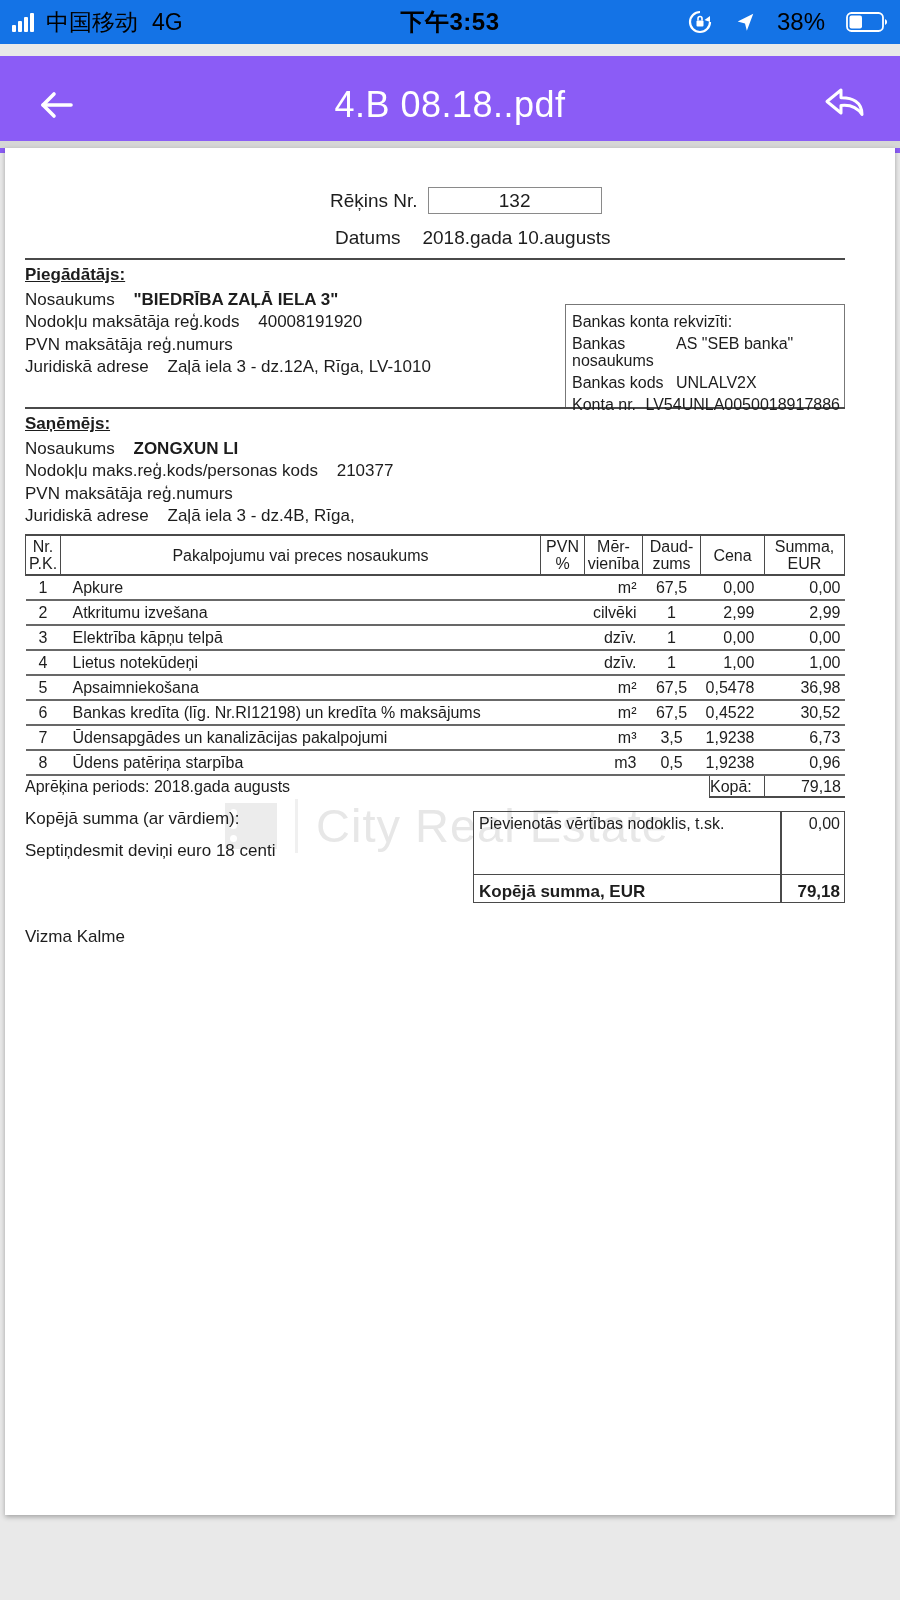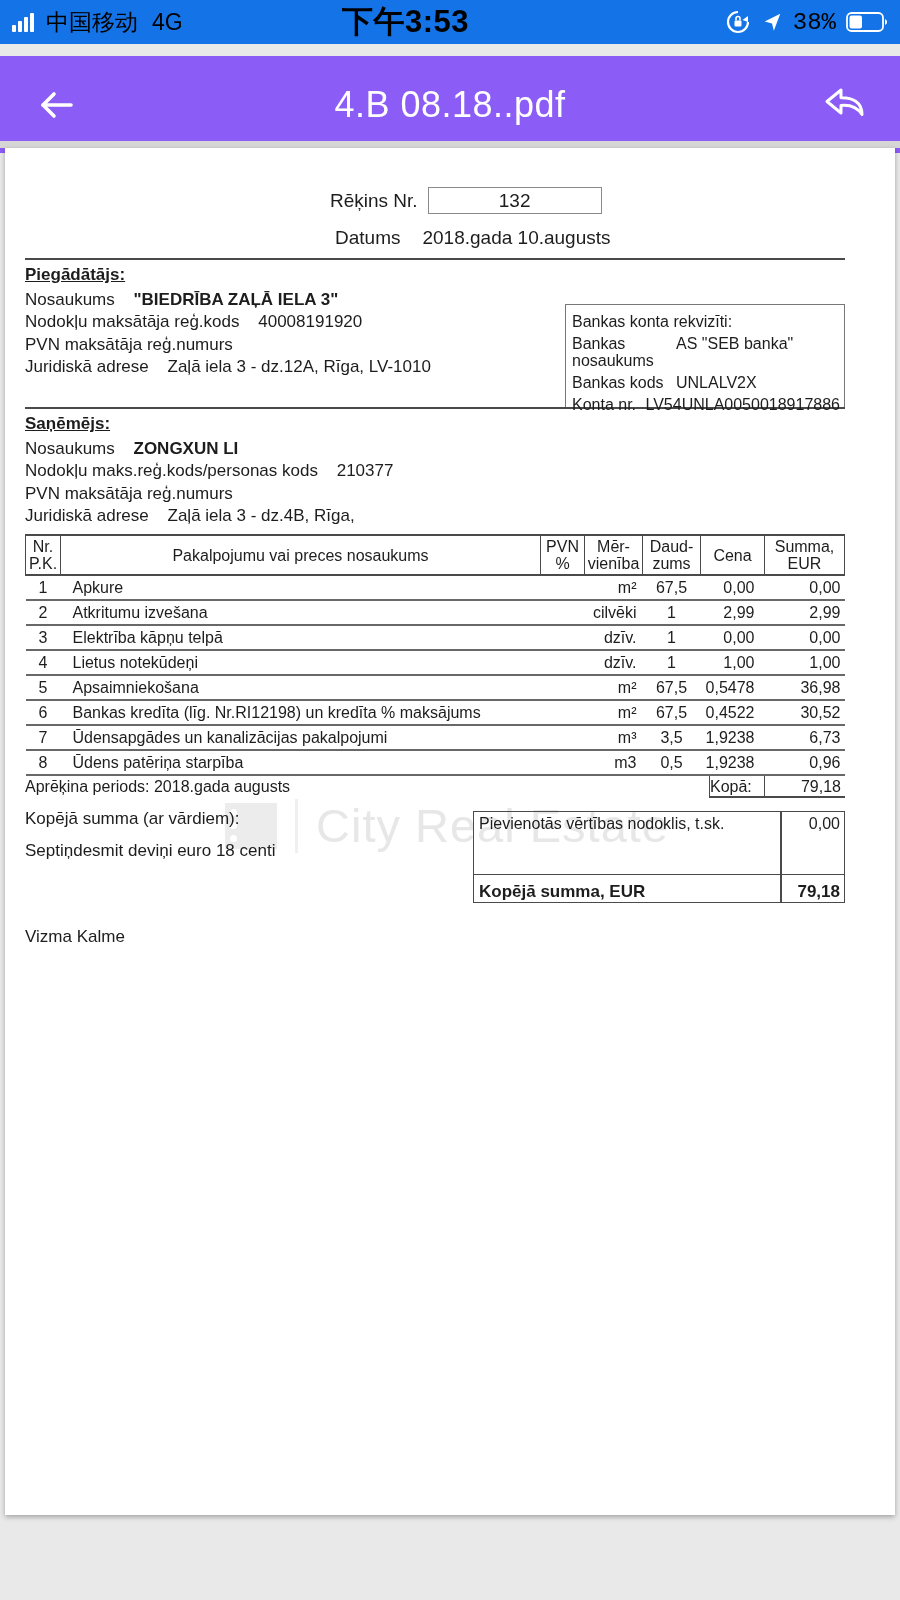--- a/index.html
+++ b/index.html
@@ -11,22 +11,22 @@
   }
   
   .status-bar{
     position:absolute;top:0;left:0;width:900px;height:44px;
     background:#1473e6;color:#000000;display:flex;align-items:center;
     box-sizing:border-box;padding:0 12px;
   }
   .sb-left{display:flex;align-items:center;gap:8px;width:330px;}
   .sb-carrier{font-size:23px;}
   .sb-network{font-size:23px;margin-left:6px;}
-  .sb-time{flex:1;text-align:left;font-size:31px;font-weight:600;letter-spacing:.5px;}
-  .sb-right{display:flex;align-items:center;gap:10px;width:330px;justify-content:flex-end;font-family:Liberation Mono, monospace;}
+  .sb-time{flex:1;text-align:center;font-size:24px;font-weight:600;letter-spacing:.5px;}
+  .sb-right{display:flex;align-items:center;gap:21px;width:330px;justify-content:flex-end;}
   .sb-batt-pct{font-size:24px;}
   
   .nav-bar{
     position:absolute;top:56px;left:0;width:900px;height:97px;
     background:#8b5cf6;color:#fff;display:flex;align-items:center;
     box-sizing:border-box;padding:0 26px;
   }
   .nav-title{flex:1;text-align:center;font-size:36px;font-weight:500;letter-spacing:.5px;}
   .nav-btn{width:60px;height:60px;display:flex;align-items:center;justify-content:center;cursor:pointer;}
   .strip{position:absolute;top:141px;left:0;width:900px;height:7px;background:#d6d6d6;}

